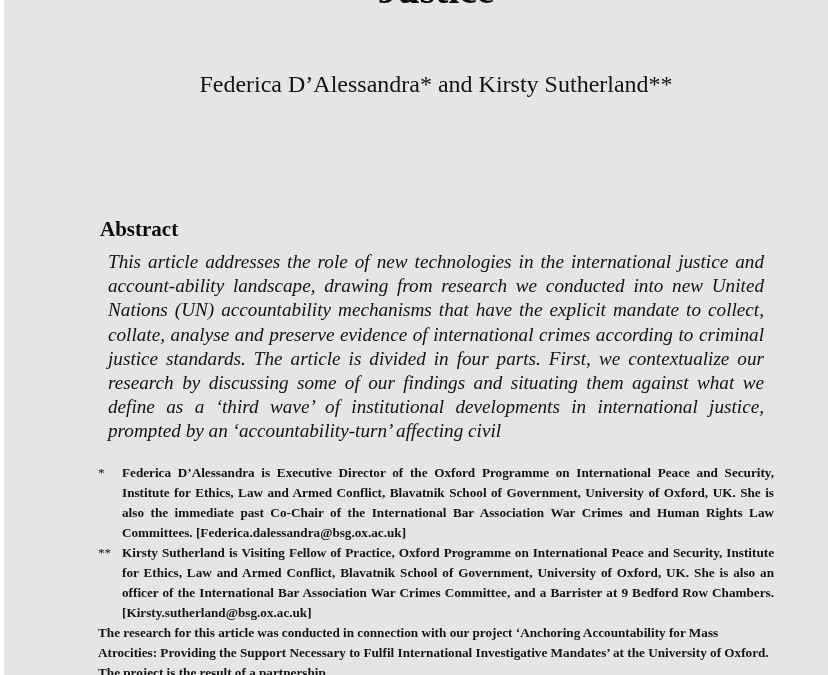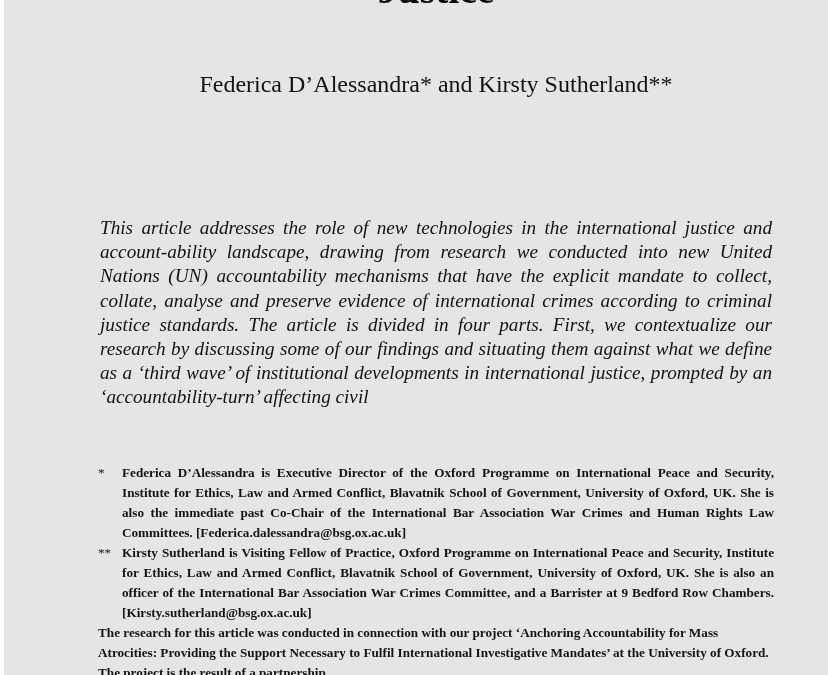--- a/index.html
+++ b/index.html
@@ -69,21 +69,21 @@
     line-height: 26px;
     margin: 0 0 8px 0;
     color: #0a0a0a;
   }
   .abstract-body {
     font-style: italic;
     font-size: 19.2px;
     line-height: 24.2px;
     text-align: justify;
     text-justify: inter-word;
-    margin: 0;
+    margin: 8px;
     color: #121212;
     hyphens: none;
   }
 
   
   .footnotes {
     position: absolute;
     left: 94px;
     top: 463px;
     width: 676px;
@@ -121,20 +121,21 @@
 
 <div class="page">
 
   <div class="title-block">
     <h1 class="paper-title">Justice</h1>
   </div>
 
   <div class="authors">Federica D’Alessandra* and Kirsty Sutherland**</div>
 
   <div class="abstract-block">
+    <h2 class="abstract-heading">Abstract</h2>
     <p class="abstract-body">This article addresses the role of new technologies in the international justice and account-ability landscape, drawing from research we conducted into new United Nations (UN) accountability mechanisms that have the explicit mandate to collect, collate, analyse and preserve evidence of international crimes according to criminal justice standards. The article is divided in four parts. First, we contextualize our research by discussing some of our findings and situating them against what we define as a ‘third wave’ of institutional developments in international justice, prompted by an ‘accountability-turn’ affecting civil</p>
   </div>
 
   <div class="footnotes">
 
     <div class="footnote">
       <span class="footnote-marker">*</span>
       <span class="footnote-text">Federica D’Alessandra is Executive Director of the Oxford Programme on International Peace and Security, Institute for Ethics, Law and Armed Conflict, Blavatnik School of Government, University of Oxford, UK. She is also the immediate past Co-Chair of the International Bar Association War Crimes and Human Rights Law Committees. [Federica.dalessandra@bsg.ox.ac.uk]</span>
     </div>
 

